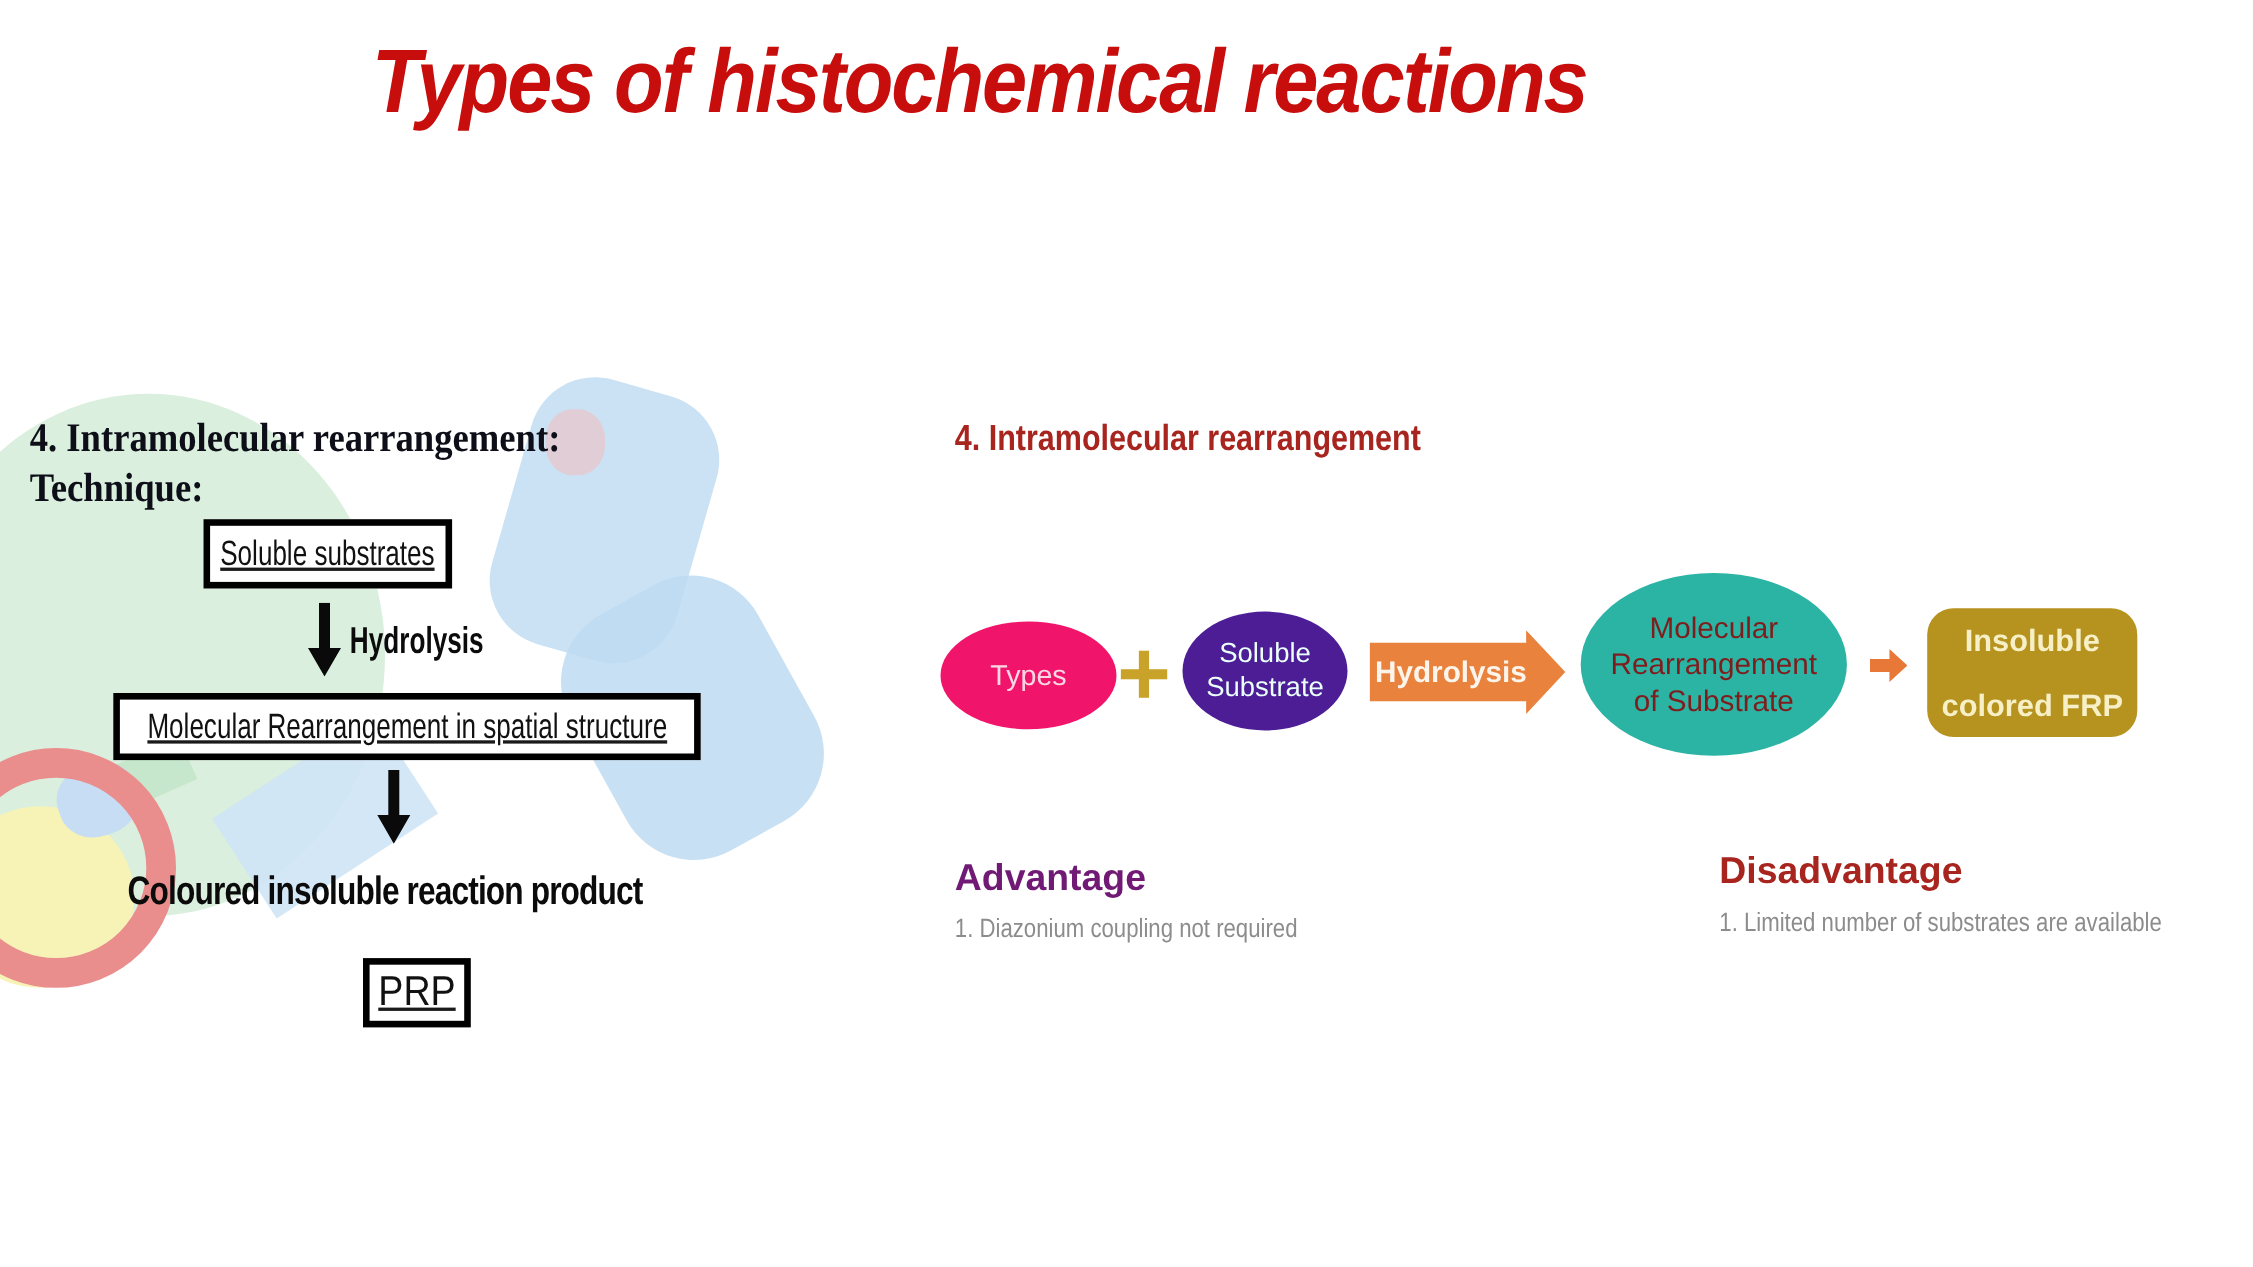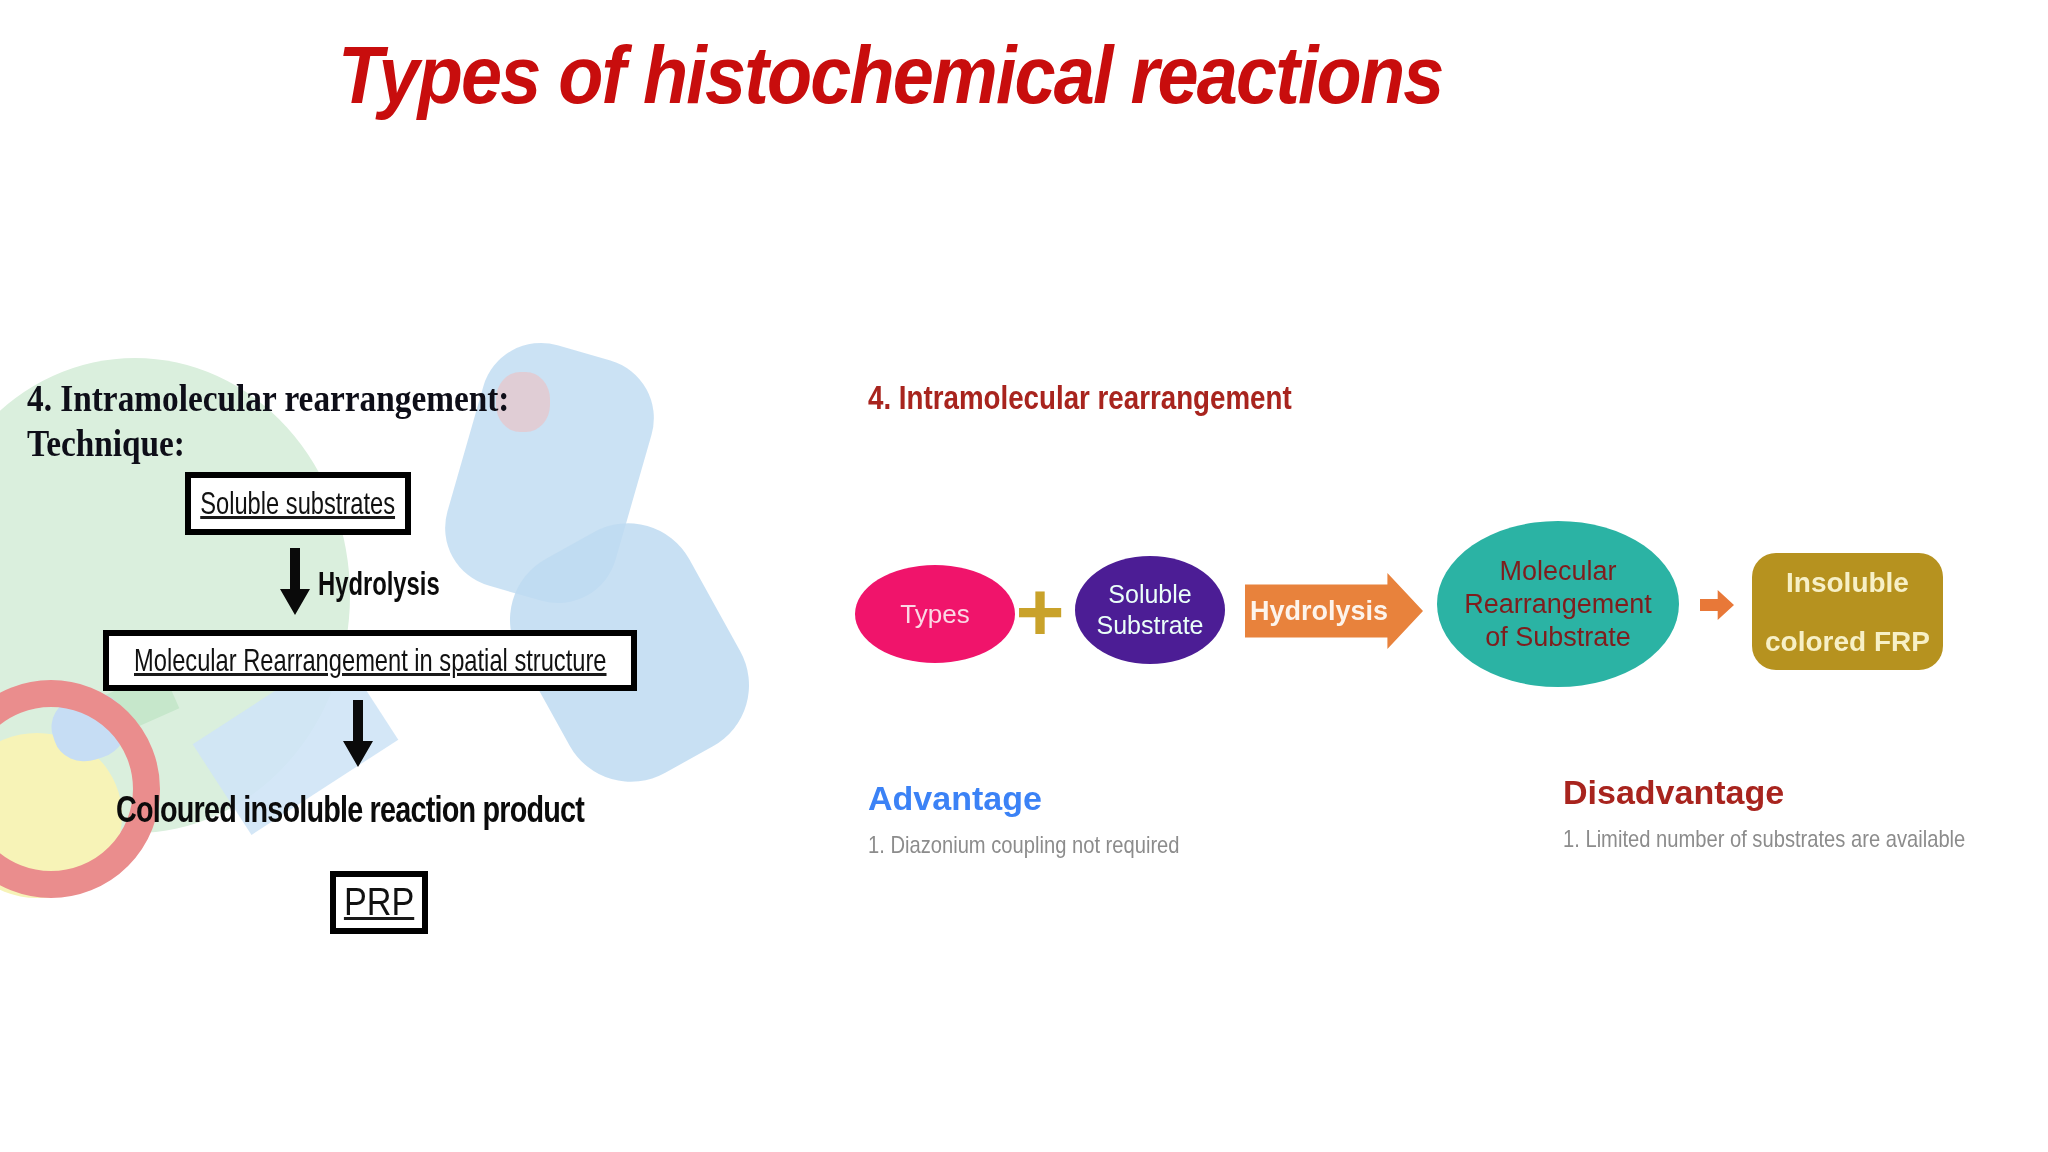--- a/index.html
+++ b/index.html
@@ -62,21 +62,21 @@
     display:flex; align-items:center; justify-content:center; padding-right:30px;
     color:#fdf4ec; font-size:27px; font-weight:bold; }
   .rearrange { left:1437px; top:521px; width:242px; height:166px; background:#2BB3A4;
                color:#7f1d1d; font-size:27px; line-height:33px; }
   .small-arrow { left:1700px; top:590px; width:34px; height:30px; background:#E87838;
     clip-path:polygon(0 30%, 52% 30%, 52% 0, 100% 50%, 52% 100%, 52% 70%, 0 70%); }
   .frp-box { left:1752px; top:553px; width:191px; height:117px; background:#B6921F; border-radius:24px;
              display:flex; flex-direction:column; align-items:center; justify-content:center;
              color:#F7F0C6; font-size:28px; font-weight:bold; line-height:39px; text-align:center;gap:20px; }
 
-  .adv-heading  { left:868px;  top:779px; font-size:34px; font-weight:bold; color:#3b82f6; }
+  .adv-heading  { left:868px;  top:779px; font-size:34px; font-weight:bold; color:#701a75; }
   .adv-item     { left:868px;  top:831px; font-size:24px; color:#8C8C8C; white-space:nowrap;
                   transform:scaleX(.84); transform-origin:0 0; }
   .dis-heading  { left:1563px; top:773px; font-size:34px; font-weight:bold; color:#A8241E; }
   .dis-item     { left:1563px; top:825px; font-size:24px; color:#8C8C8C; white-space:nowrap;
                   transform:scaleX(.84); transform-origin:0 0; }
 </style>
 </head>
 <body>
 
 <div class="wm wm-green-circle"></div>

